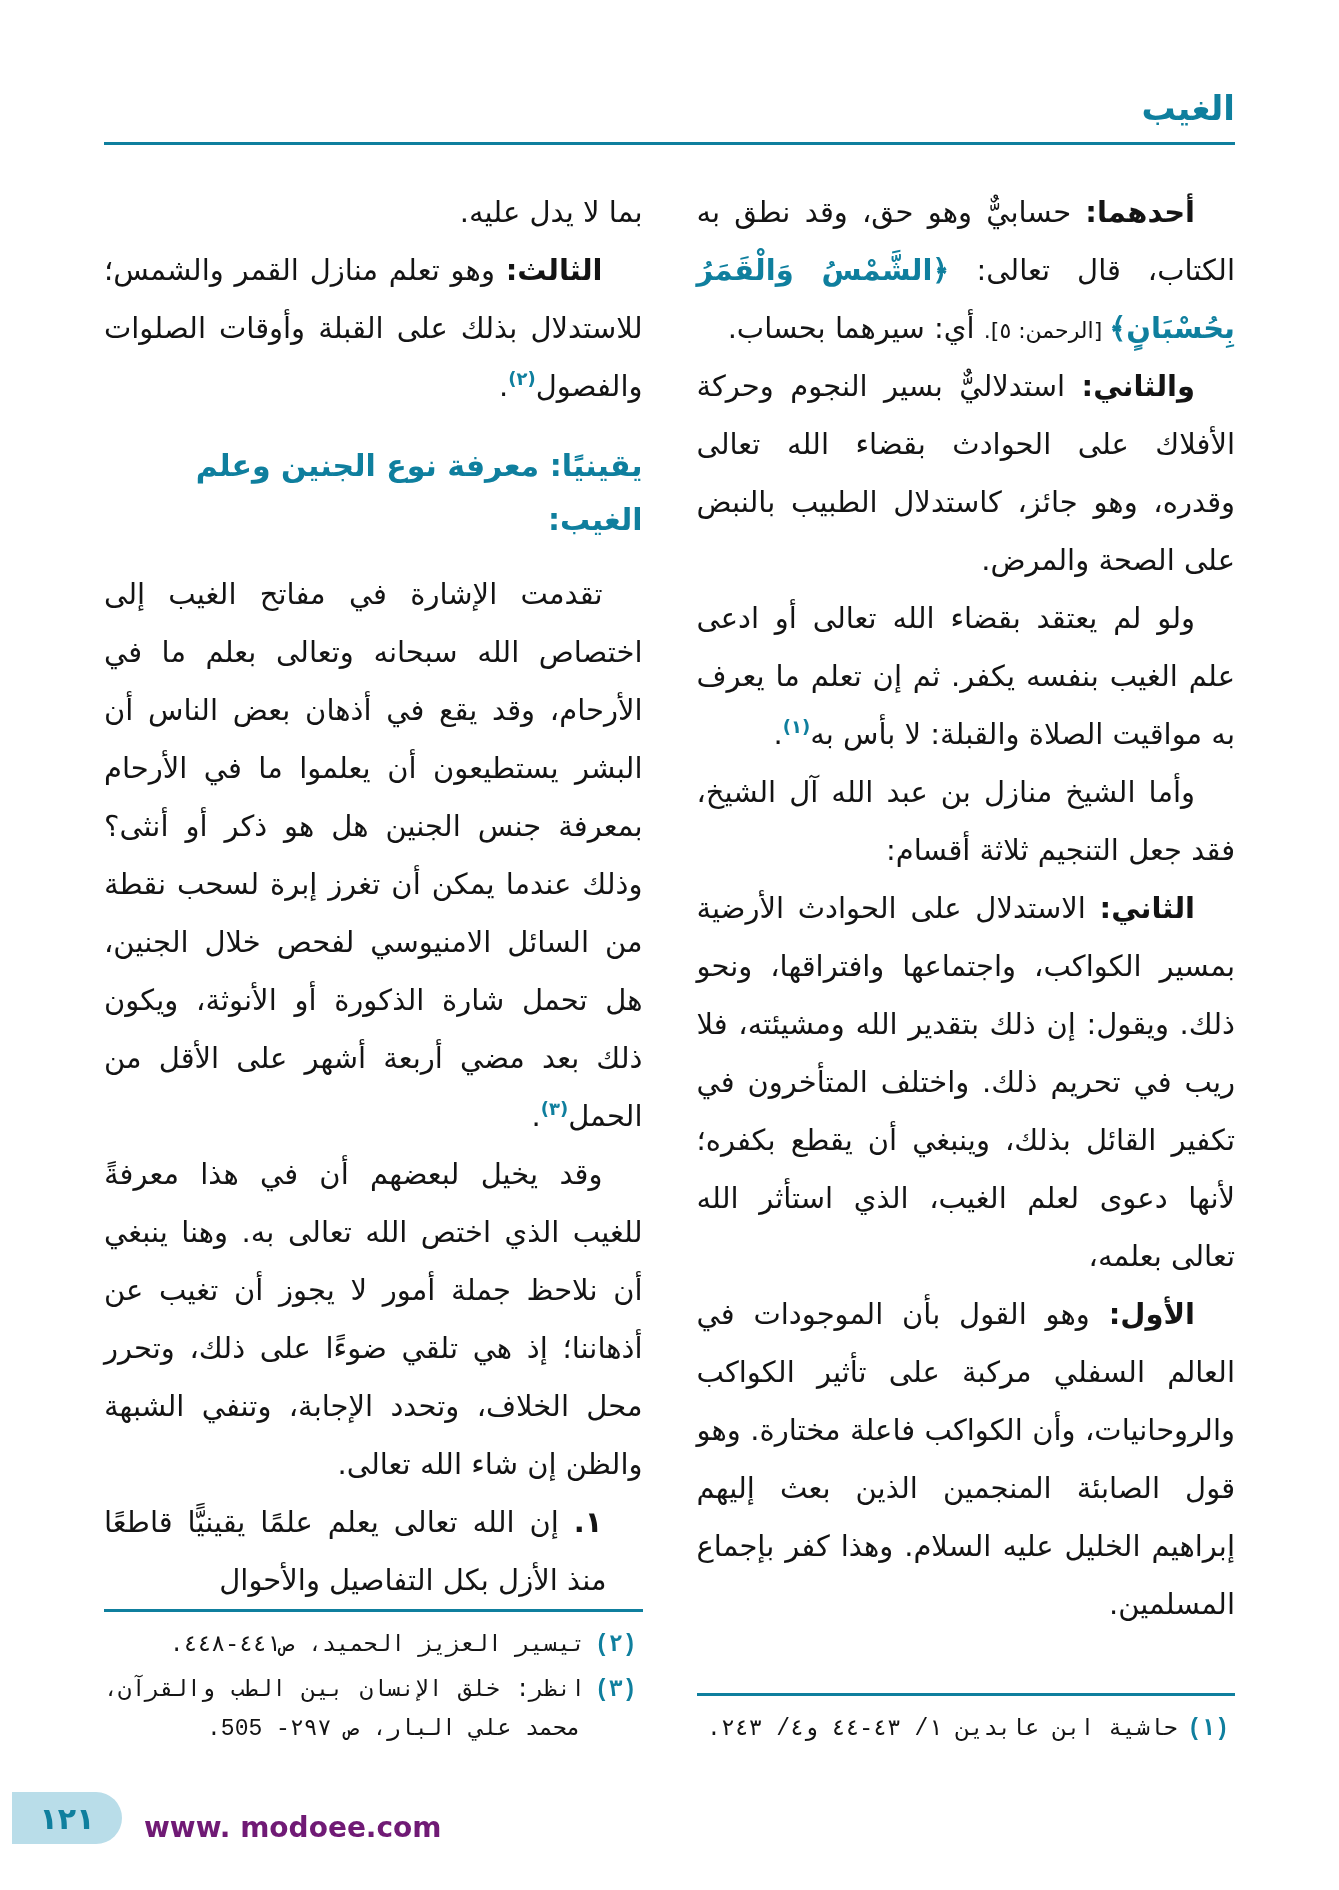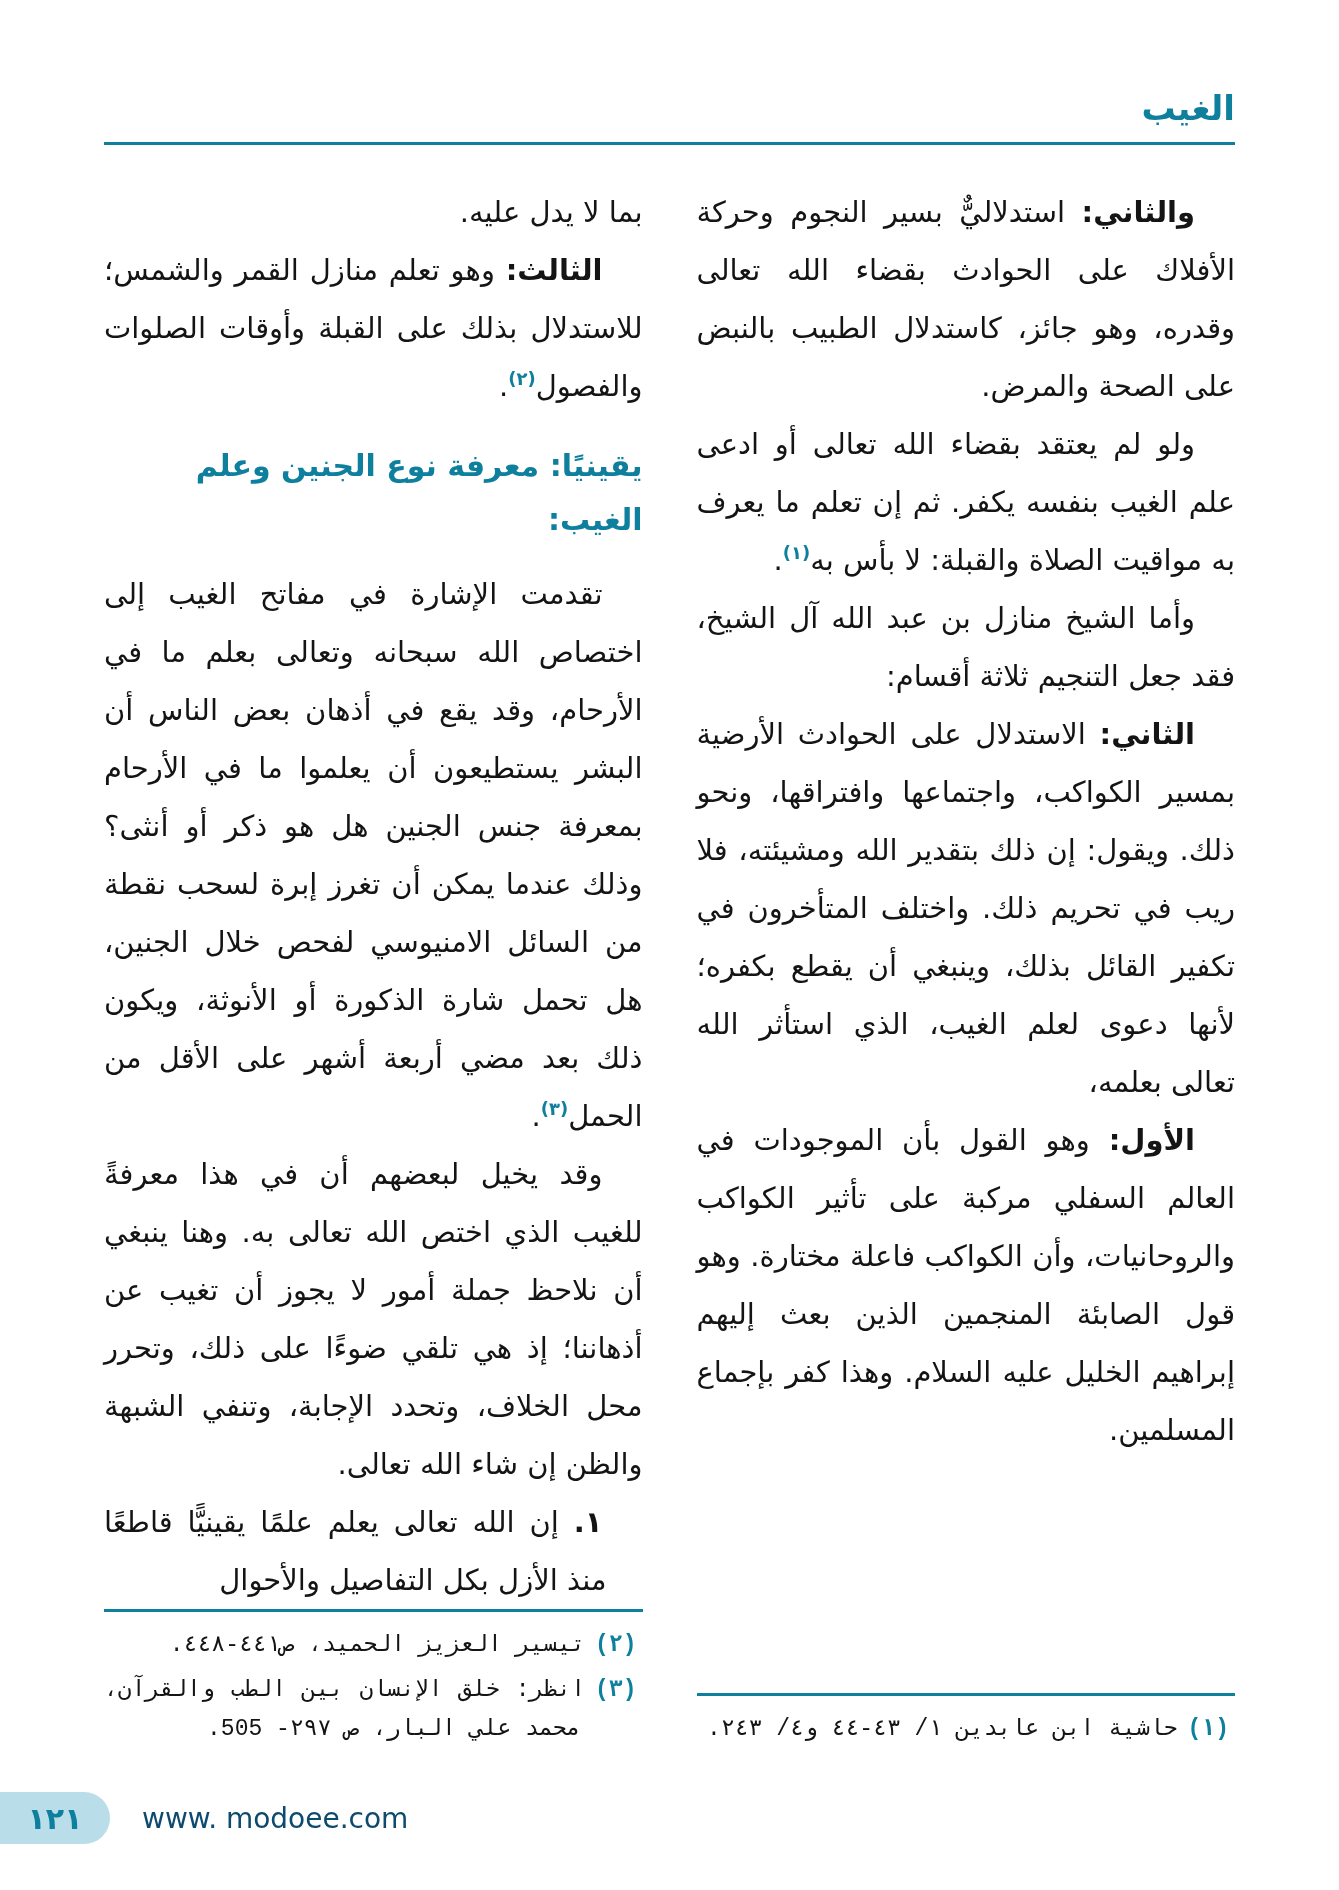--- a/index.html
+++ b/index.html
@@ -76,60 +76,63 @@
     text-indent: -56px;
     margin-bottom: 6px;
   }
   .fn-marker {
     color: #0f7f9e;
     font-weight: 700;
     margin-left: 10px;
   }
   .page-footer {
     position: absolute;
-    left: 0;
+    left: 12px;
     bottom: 46px;
     display: flex;
     direction: ltr;
-    align-items: center;
-    gap: 32px;
+    align-items: flex-end;
+    gap: 22px;
   }
   .page-number-pill {
     width: 110px;
     height: 52px;
     background: #b9dde9;
     border-radius: 0 26px 26px 0;
     display: flex;
     align-items: center;
     justify-content: center;
     color: #0f7f9e;
     font-size: 30px;
     font-weight: 700;
   }
   .website {
-    color: #0c4a6e;
+    color: #701a75;
     font-size: 28px;
-    font-weight: 400;
+    font-weight: 700;
     cursor: pointer;
   }
 </style>
 </head>
 <body>
 
 <div class="page">
 
   <header>
     <div class="header-title">الغيب</div>
     <div class="header-rule"></div>
   </header>
 
   <main class="columns">
 
     <section class="col">
 
+      <p class="indent">
+        <span class="lead">أحدهما:</span><span> حسابيٌّ وهو حق، وقد نطق به الكتاب، قال تعالى: </span><span class="quran">﴿الشَّمْسُ وَالْقَمَرُ بِحُسْبَانٍ﴾</span><span class="ref"> [الرحمن: ٥].</span><span> أي: سيرهما بحساب.</span>
+      </p>
 
       <p class="indent">
         <span class="lead">والثاني:</span><span> استدلاليٌّ بسير النجوم وحركة الأفلاك على الحوادث بقضاء الله تعالى وقدره، وهو جائز، كاستدلال الطبيب بالنبض على الصحة والمرض.</span>
       </p>
 
       <p class="indent">
         <span>ولو لم يعتقد بقضاء الله تعالى أو ادعى علم الغيب بنفسه يكفر. ثم إن تعلم ما يعرف به مواقيت الصلاة والقبلة: لا بأس به</span><sup class="fn-ref">(١)</sup><span>.</span>
       </p>
 
       <p class="indent">

